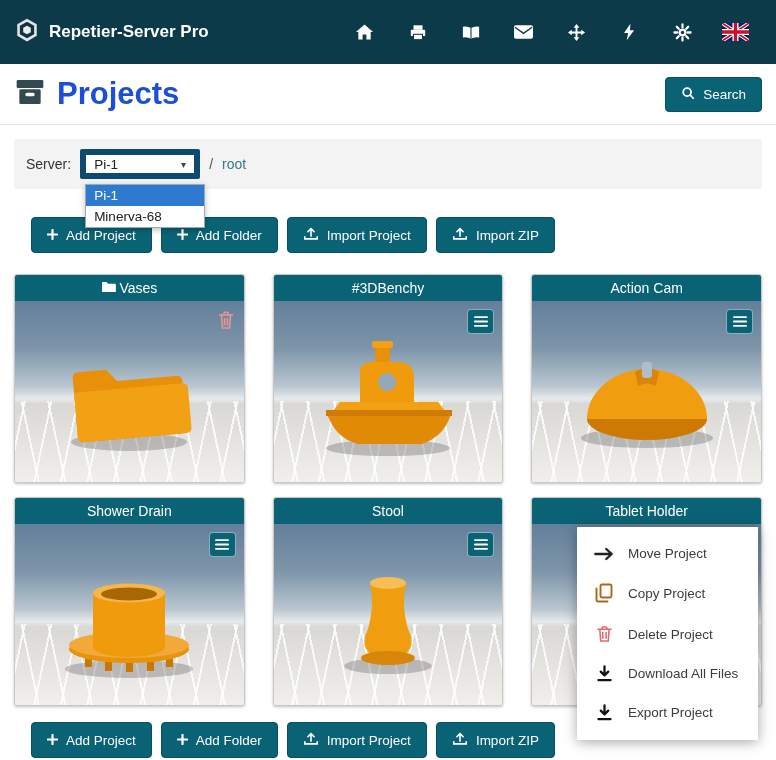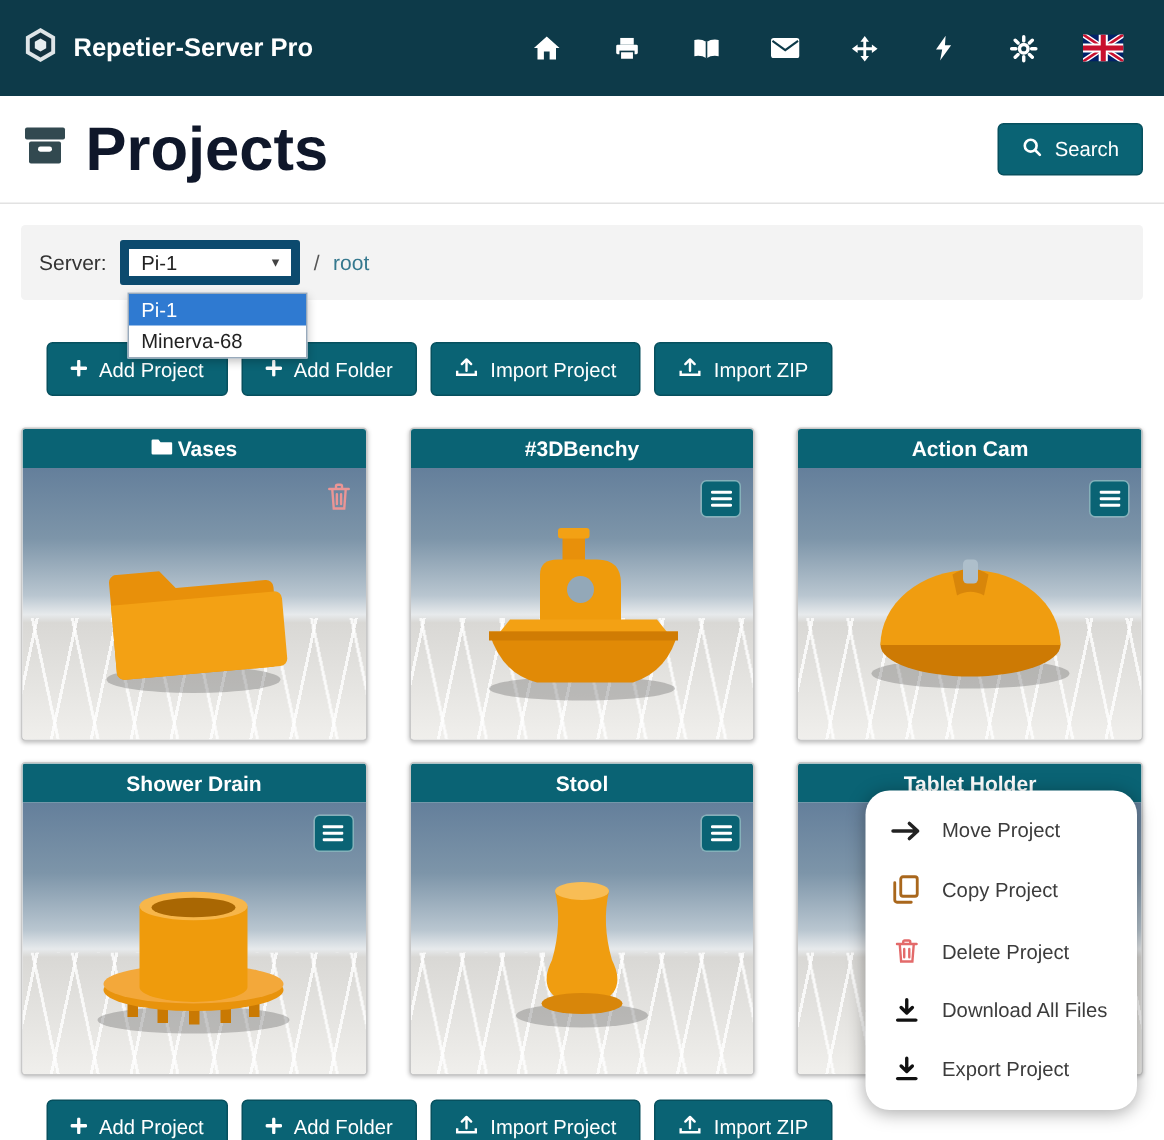--- a/index.html
+++ b/index.html
@@ -8,21 +8,21 @@
 
   
   .navbar{height:64px;background:#0d3a49;display:flex;align-items:center;padding:0 14px}
   .brand{display:flex;align-items:center;gap:9px;color:#fff;font-weight:bold;font-size:17px;cursor:pointer}
   .nav-icons{margin-left:auto;display:flex;align-items:center}
   .nav-icon{width:53px;height:48px;display:flex;align-items:center;justify-content:center;cursor:pointer}
 
   
   .page-header{display:flex;align-items:center;padding:12px 14px;border-bottom:1px solid #e2e2e2}
   .title-wrap{display:flex;align-items:center;gap:11px}
-  .page-header h1{font-size:41px;color:#0f172a;font-weight:bold}
+  .page-header h1{font-size:31px;color:#1d4ed8;font-weight:bold}
   .btn{background:#0a6374;color:#fff;border:1px solid #07505e;border-radius:4px;font-weight:normal;
        font-size:13.5px;display:inline-flex;align-items:center;gap:8px;padding:8px 15px;cursor:pointer;
        font-family:"Liberation Sans",sans-serif;white-space:nowrap}
   .search-btn{margin-left:auto}
 
   
   .server-bar{margin:14px 14px 0;background:#f3f3f3;border-radius:3px;padding:10px 12px;display:flex;
               align-items:center;gap:9px;font-size:14px;color:#333;position:relative;z-index:25}
   .select{position:relative;width:120px;height:30px;background:#fff;border:6px solid #0c4a6e;border-radius:2px;
           display:flex;align-items:center;padding:0 8px;font-size:13.5px;color:#222;cursor:pointer}
@@ -35,36 +35,36 @@
   .crumb-root{color:#35788e;text-decoration:none;cursor:pointer}
 
   
   .toolbar{display:flex;gap:9px;padding:0 31px}
   .toolbar.top{margin-top:28px}
   .toolbar.bottom{margin-top:16px}
 
   
   .grid{display:grid;grid-template-columns:repeat(3,1fr);gap:14px 28px;padding:0 14px;margin-top:21px}
   .card{border:1px solid #c8c8c8;border-radius:3px;overflow:hidden;box-shadow:0 1px 3px rgba(0,0,0,.25);background:#fff}
-  .card-header{background:#0a6374;color:#fff;font-weight:bold;font-size:14px;height:26px;display:flex;
+  .card-header{background:#0a6374;color:#fff;font-weight:normal;font-size:14px;height:26px;display:flex;
                align-items:center;justify-content:center;gap:3px;cursor:pointer}
   .scene{height:181px;position:relative;overflow:hidden;cursor:pointer;
          background:linear-gradient(180deg,#647f9b 0%,#7d95a9 26%,#b9c6d0 47%,#e7eaec 54%,#d9d8d5 57%,#f0efec 100%)}
   .floor{position:absolute;left:-25%;right:-25%;bottom:0;height:45%;
          background-image:
            repeating-linear-gradient(78deg,rgba(255,255,255,.8) 0 2px,rgba(0,0,0,0) 2px 26px),
            repeating-linear-gradient(-78deg,rgba(255,255,255,.8) 0 2px,rgba(0,0,0,0) 2px 26px)}
   .obj{position:absolute;left:50%;top:53%;transform:translate(-50%,-50%)}
   .menu-btn{position:absolute;top:8px;right:8px;width:27px;height:25px;background:#0a6374;
             border:1px solid rgba(255,255,255,.5);border-radius:4px;display:flex;align-items:center;
             justify-content:center;cursor:pointer;padding:0}
   .trash-btn{position:absolute;top:8px;right:8px;background:none;border:none;cursor:pointer;padding:0}
 
   
-  .context-menu{position:absolute;left:577px;top:527px;width:181px;background:#fff;border-radius:16px;
+  .context-menu{position:absolute;left:577px;top:527px;width:181px;background:#fff;border-radius:0;
                 box-shadow:0 2px 12px rgba(0,0,0,.35);padding:8px 0;z-index:50}
   .menu-item{display:flex;align-items:center;gap:14px;padding:11px 17px;font-size:13.5px;color:#3c3c3c;
              cursor:pointer;white-space:nowrap}
   .menu-item .mi-icon{width:20px;display:flex;justify-content:center;flex:0 0 20px}
 </style>
 </head>
 <body>
 
 <nav class="navbar">
   <div class="brand">

